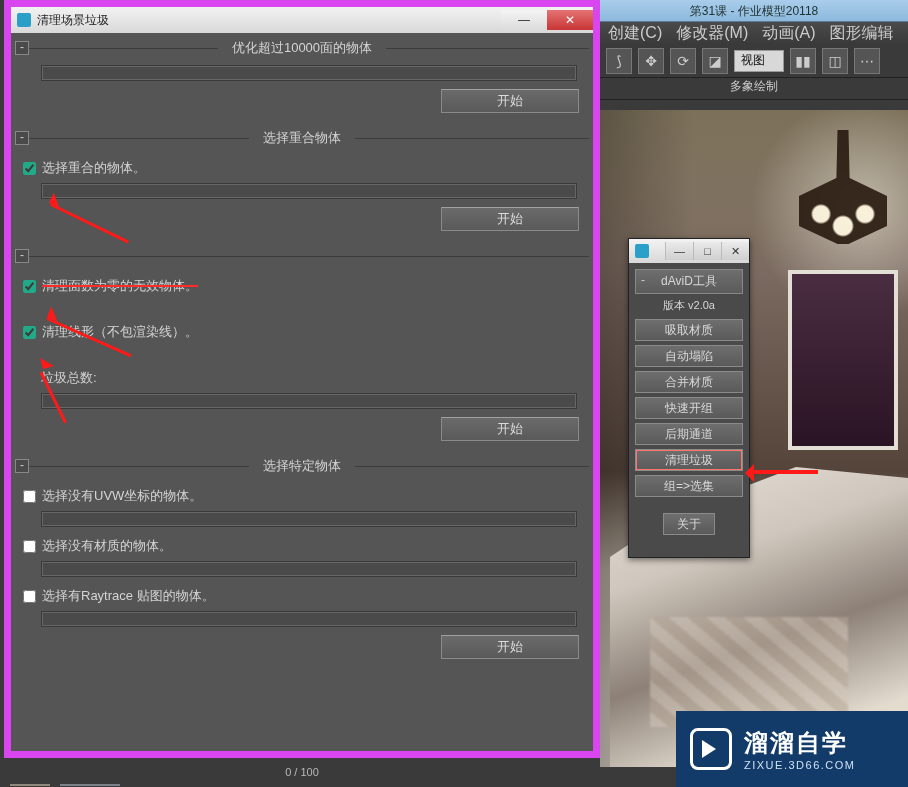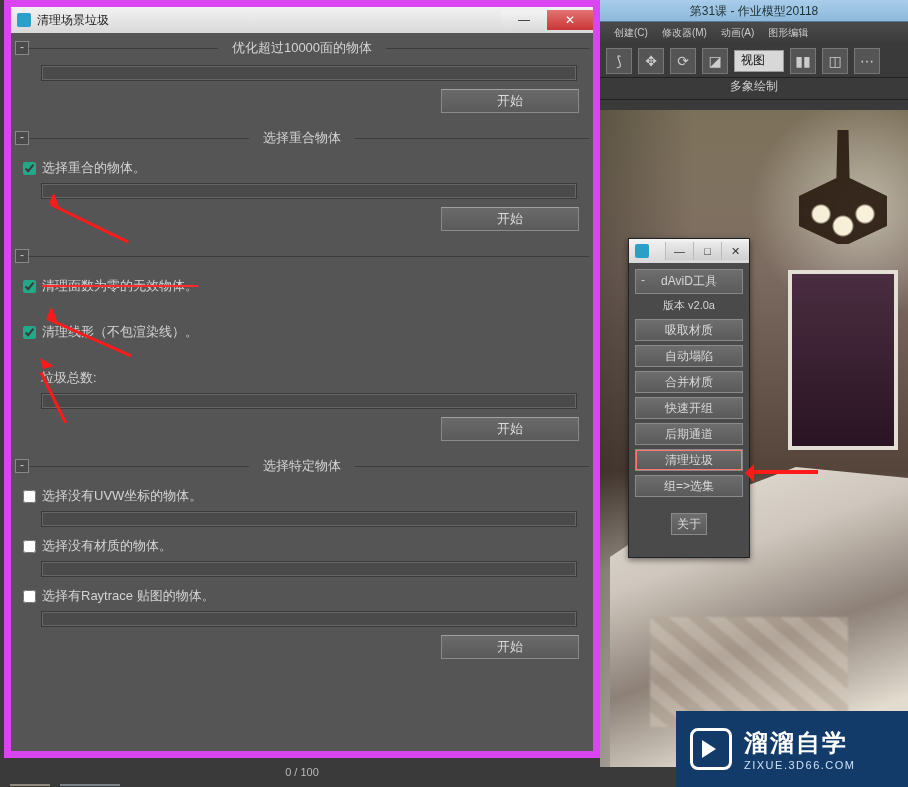--- a/index.html
+++ b/index.html
@@ -19,22 +19,22 @@
     background: #3a3a3a;
   }
   .tab-strip {
     height: 22px; background: linear-gradient(#a9cdeb,#8db9dc);
     border-bottom:1px solid #5a7a99;
     color:#233; font-size:12px; text-align:center; line-height:22px;
     overflow:hidden; white-space:nowrap;
   }
   .menu-strip {
     height:22px; background: linear-gradient(#4a4a4a,#3a3a3a);
-    color:#ccc; display:flex; gap:14px; padding:0 14px; align-items:center;
-    font-size:10px;
+    color:#ccc; display:flex; gap:14px; padding:0 8px; align-items:center;
+    font-size:16px;
   }
   .menu-strip span { cursor:pointer; }
   .tool-strip {
     height:34px; background:#3a3a3a; border-bottom:1px solid #222;
     display:flex; align-items:center; gap:6px; padding:0 6px;
   }
   .tool-icon {
     width:26px; height:26px; background:#555; border:1px solid #777;
     display:flex; align-items:center; justify-content:center;
     color:#ccc; font-size:14px;
@@ -395,21 +395,21 @@
       <span>dAviD工具</span>
     </div>
     <div class="pal-ver">版本 v2.0a</div>
     <div class="pal-btn">吸取材质</div>
     <div class="pal-btn">自动塌陷</div>
     <div class="pal-btn">合并材质</div>
     <div class="pal-btn">快速开组</div>
     <div class="pal-btn">后期通道</div>
     <div class="pal-btn hi">清理垃圾</div>
     <div class="pal-btn">组=&gt;选集</div>
-    <div class="pal-btn" style="width:36px;margin:16px auto">关于</div>
+    <div class="pal-btn" style="width:52px;margin:16px auto">关于</div>
   </div>
 </div>
 <div class="pal-arrow-line"></div>
 <div class="pal-arrow-head"></div>
 
 <div class="watermark">
   <div class="wm-play"></div>
   <div class="wm-text">
     <div class="big">溜溜自学</div>
     <div class="small">ZIXUE.3D66.COM</div>

